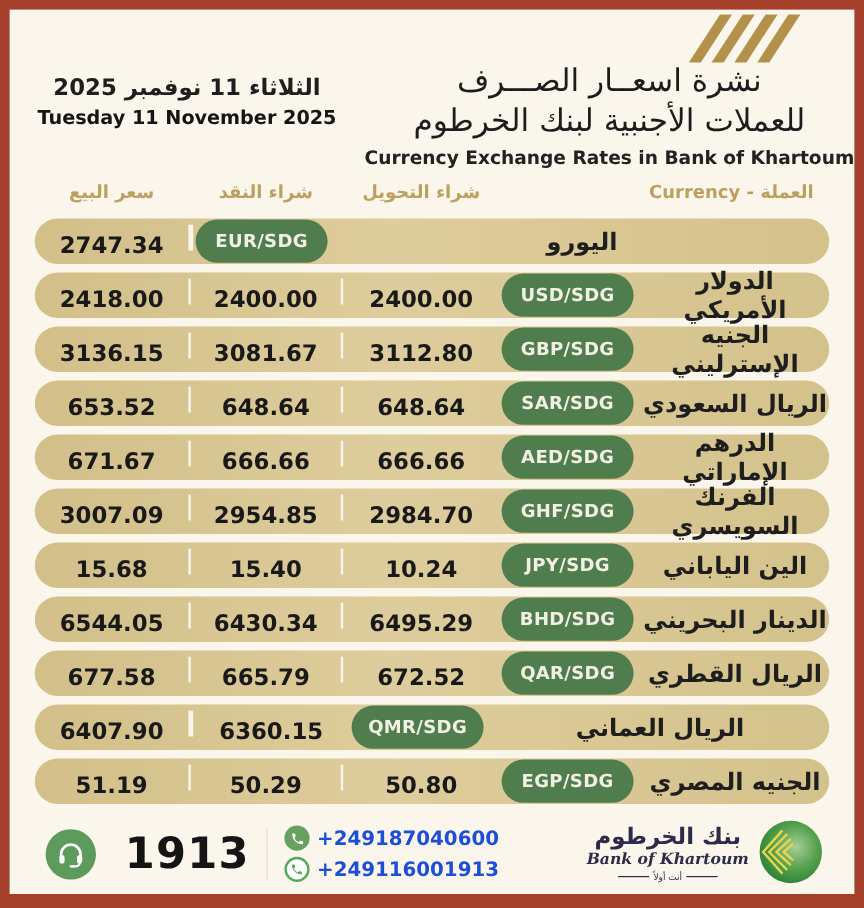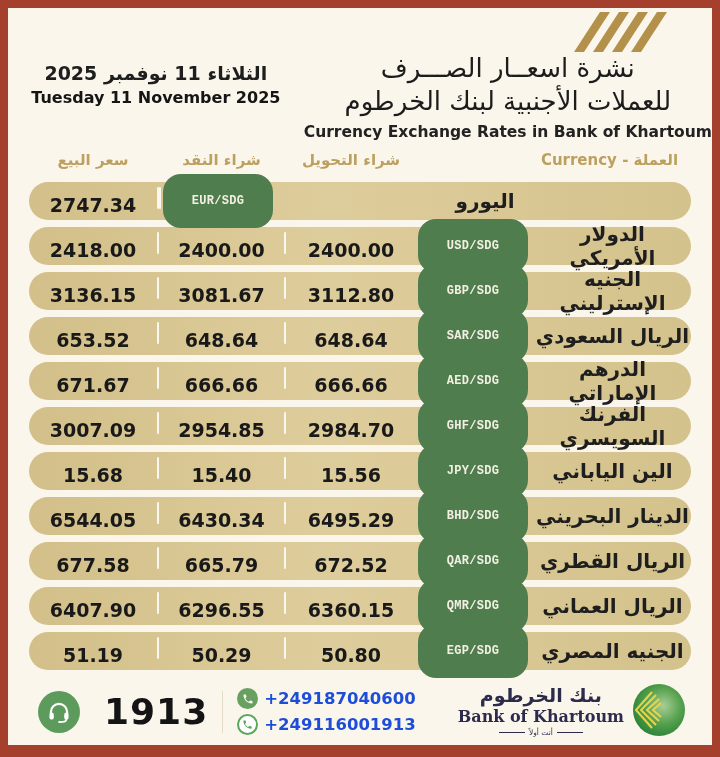--- a/index.html
+++ b/index.html
@@ -46,46 +46,45 @@
   .col-headers .hdr { font-size:15px; font-weight:700; color:#BCA05F; direction:rtl; }
 
   .rows { margin-top:9px; }
   .row {
     height:38px; margin:0 21px 7px 21px;
     background:linear-gradient(90deg,#D2BF89 0%, #DECD9C 45%, #D4C28C 100%);
     border-radius:19px;
   }
   .num { font-size:19px; font-weight:700; color:#191919; padding-top:9px; }
   .code-pill {
-    width:110px; height:54px; margin-top:0;
+    width:110px; height:36px; margin-top:0;
     background:#4F7D4D;
     border-radius:18px;
-    color:#F3F0E3; font-size:12px; font-weight:700;
+    color:#F3F0E3; font-size:15px; font-weight:700;
     display:flex; align-items:center; justify-content:center;
     letter-spacing:0.3px;
-    font-family:Liberation Mono, monospace;
   }
   .name-ar { font-size:20px; font-weight:700; color:#1E1E1E; direction:rtl; padding-left:6px; }
 
   
   .footer { display:flex; align-items:center; margin:10px 26px 0 30px; height:64px; }
   .cc-group { display:flex; align-items:center; gap:24px; }
   .cc-icon { width:42px; height:42px; border-radius:50%; background:#5C9B5C; display:flex; align-items:center; justify-content:center; }
   .cc-number { font-size:36px; font-weight:700; color:#141414; letter-spacing:1px; }
   .foot-div { width:1px; height:42px; background:#E4DCC9; margin:0 14px; }
   .phones { display:flex; flex-direction:column; gap:5px; }
   .phone-line { display:flex; align-items:center; gap:6px; }
   .phone-ico { width:21px; height:21px; border-radius:50%; background:#67A05F; display:flex; align-items:center; justify-content:center; }
   .wa-ico { width:21px; height:21px; border-radius:50%; background:#fff; border:2px solid #57A85A; display:flex; align-items:center; justify-content:center; }
   .phone-num { font-size:16.5px; font-weight:700; color:#1d4ed8; }
   .spacer { flex:1; }
   .bank-logo { display:flex; align-items:center; gap:8px; }
   .bank-text { text-align:center; color:#2C2B4B; }
   .bank-ar { font-size:19px; font-weight:700; direction:rtl; line-height:1; }
-  .bank-en { font-family:"DejaVu Serif", serif; font-size:16px; font-weight:700; margin-top:2px; }
+  .bank-en { font-family:"DejaVu Serif", serif; font-size:13px; font-weight:700; margin-top:2px;font-style:italic; }
   .bank-tag { font-size:7.5px; direction:rtl; margin-top:2px; display:flex; align-items:center; justify-content:center; gap:4px; }
   .bank-tag::before, .bank-tag::after { content:""; width:26px; height:1px; background:#2C2B4B; }
 </style>
 </head>
 <body>
 
 <div class="frame">
   <div class="content">
 
     <div class="stripes">
@@ -188,21 +187,21 @@
             <div class="code-pill cp">GHF/SDG</div>
           </div>
         <div class="name-zone name-ar na">الفرنك السويسري</div>
       </div>
 
       <div class="row grid">
         <div class="colA num c1">15.68</div>
         <span class="vdiv"></span>
         <div class="colB num c2">15.40</div>
         <span class="vdiv"></span>
-        <div class="colC num c3">15.56</div>
+        <div class="colC num c3">10.24</div>
         <div class="code-zone">
             <div class="code-pill cp">JPY/SDG</div>
           </div>
         <div class="name-zone name-ar na">الين الياباني</div>
       </div>
 
       <div class="row grid">
         <div class="colA num c1">6544.05</div>
         <span class="vdiv"></span>
         <div class="colB num c2">6430.34</div>
@@ -222,21 +221,20 @@
         <div class="colC num c3">672.52</div>
         <div class="code-zone">
             <div class="code-pill cp">QAR/SDG</div>
           </div>
         <div class="name-zone name-ar na">الريال القطري</div>
       </div>
 
       <div class="row grid">
         <div class="colA num c1">6407.90</div>
         <span class="vdiv"></span>
-        <div class="colB num c2">6296.55</div>
         <span class="vdiv"></span>
         <div class="colC num c3">6360.15</div>
         <div class="code-zone">
             <div class="code-pill cp">QMR/SDG</div>
           </div>
         <div class="name-zone name-ar na">الريال العماني</div>
       </div>
 
       <div class="row grid">
         <div class="colA num c1">51.19</div>

